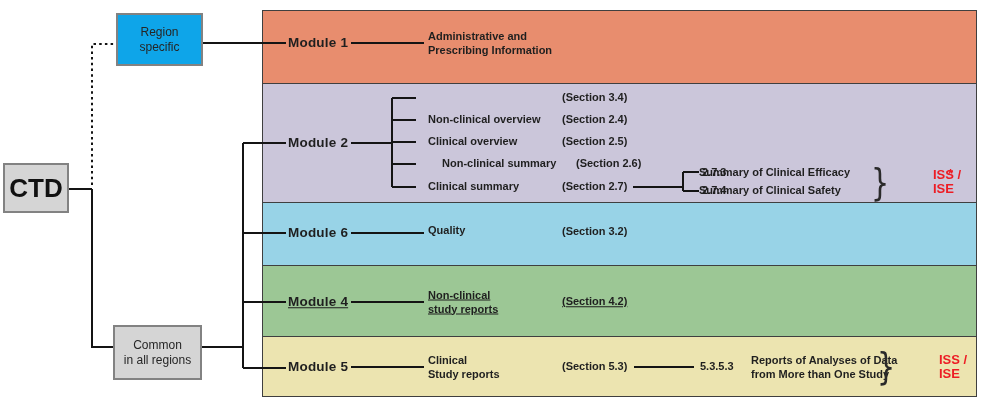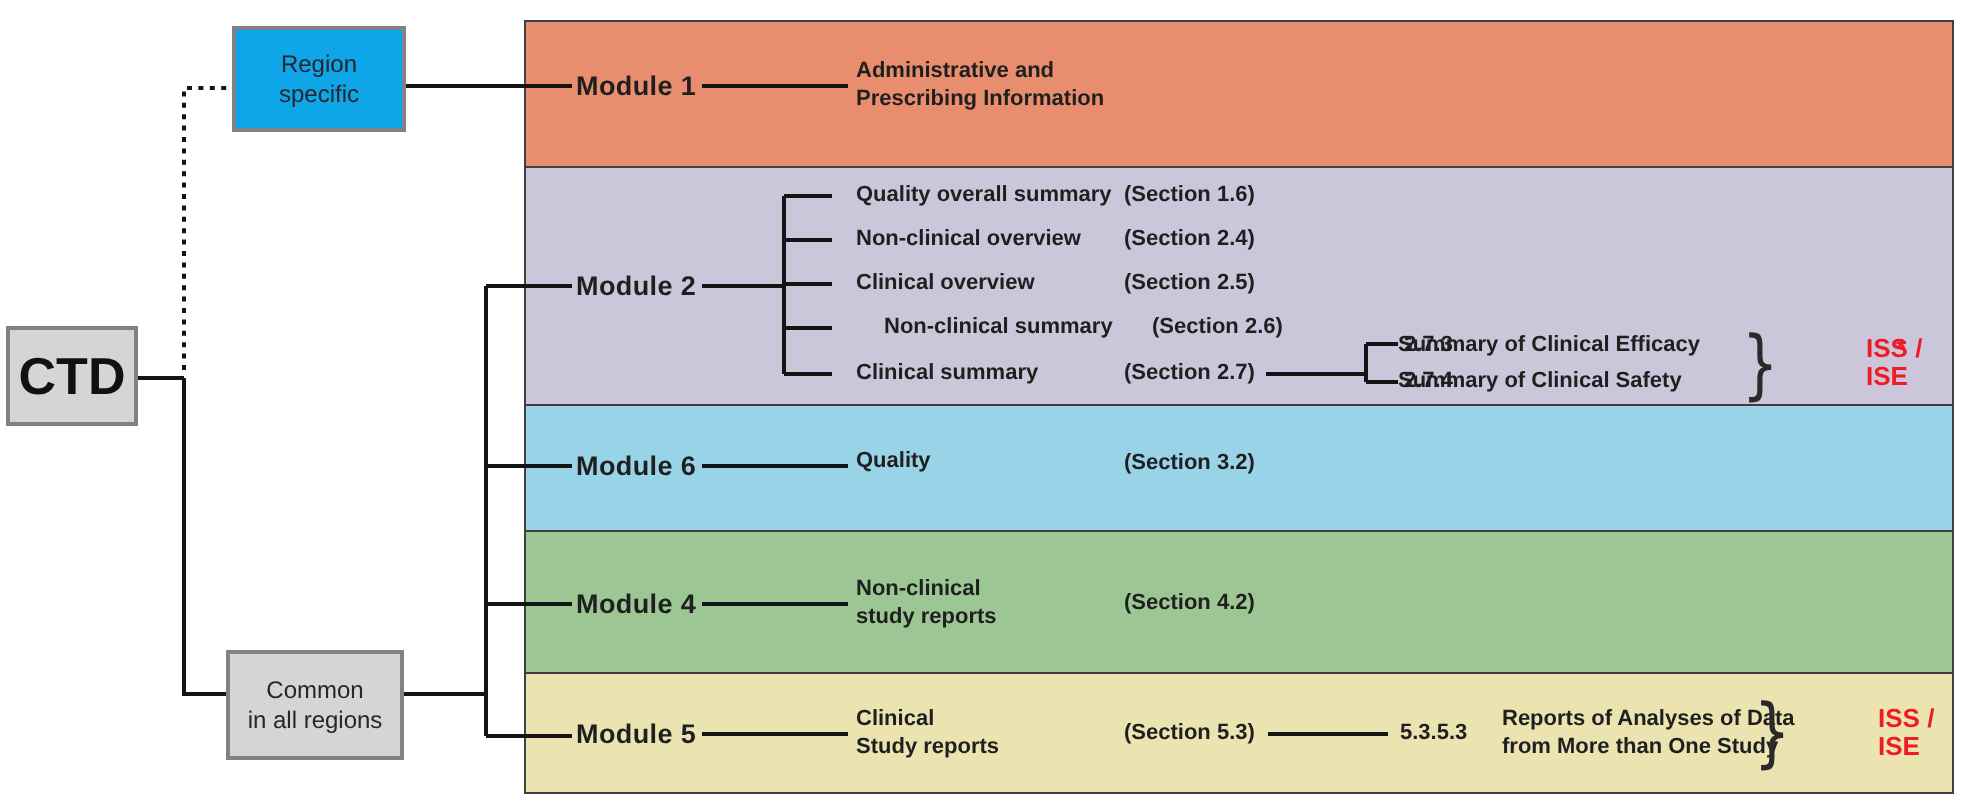--- a/index.html
+++ b/index.html
@@ -15,21 +15,21 @@
   .node{position:absolute;z-index:3;background:#d5d5d5;border:2px solid #828282;box-sizing:border-box;
         display:flex;align-items:center;justify-content:center;text-align:center;
         white-space:pre-line;font-size:12px;line-height:15px;color:#262626;}
   .node-ctd{left:3px;top:163px;width:66px;height:50px;font-size:26px;font-weight:700;line-height:26px;color:#111;}
   .node-region{left:116px;top:13px;width:87px;height:53px;}
   .node-common{left:113px;top:325px;width:89px;height:55px;}
   .t{position:absolute;z-index:3;transform:translateY(-50%);white-space:pre-line;
      font-size:11px;line-height:13.5px;font-weight:700;color:#1f1f1f;}
   .mod{font-size:13.5px;font-weight:700;letter-spacing:.2px;}
   .m-label{left:288px;}
-  .m1{top:43px;} .m2{top:143px;} .m3{top:233px;} .m4{top:302px;} .m5{top:367px;}
+  .m1{top:43px;} .m2{top:143px;} .m3{top:233px;} .m4{top:302px;text-decoration:underline;} .m5{top:367px;}
   .c-desc{left:428px;} .c-sect{left:562px;}
   .i1{top:98px;} .i2{top:120px;} .i3{top:142px;} .i4{top:164px;margin-left:14px;} .i5{top:187px;}
   .x-code{left:702px;} .x-lab{left:699px;}
   .r1{top:173px;} .r2{top:191px;}
   .brace{position:absolute;z-index:3;font-family:"DejaVu Sans",sans-serif;font-weight:400;
          font-size:38px;color:#2a2a2a;transform:translateY(-50%) scaleX(.75);}
   .brace-m2{left:868px;top:182px;}
   .brace-m5{left:874px;top:366px;}
   .tag{font-size:13px;font-weight:700;padding-left:35px;}
   .tag-m2{left:898px;top:181px;}
@@ -95,22 +95,21 @@
 
   <div class="t mod m-label m1">Module 1</div>
   <div class="t mod m-label m2">Module 2</div>
   <div class="t mod m-label m3">Module 6</div>
   <div class="t mod m-label m4">Module 4</div>
   <div class="t mod m-label m5">Module 5</div>
 
   <div class="t c-desc m1">Administrative and
 Prescribing Information</div>
 
-  <div class="t c-desc i1">Quality overall summary</div>
-  <div class="t c-sect i1">(Section 1.6)</div>
+  <div class="t c-sect i1">(Section 3.4)</div>
   <div class="t c-desc i2">Non-clinical overview</div>
   <div class="t c-sect i2">(Section 2.4)</div>
   <div class="t c-desc i3">Clinical overview</div>
   <div class="t c-sect i3">(Section 2.5)</div>
   <div class="t c-desc i4">Non-clinical summary</div>
   <div class="t c-sect i4">(Section 2.6)</div>
   <div class="t c-desc i5">Clinical summary</div>
   <div class="t c-sect i5">(Section 2.7)</div>
 
   <div class="t x-code r1">2.7.3</div>

